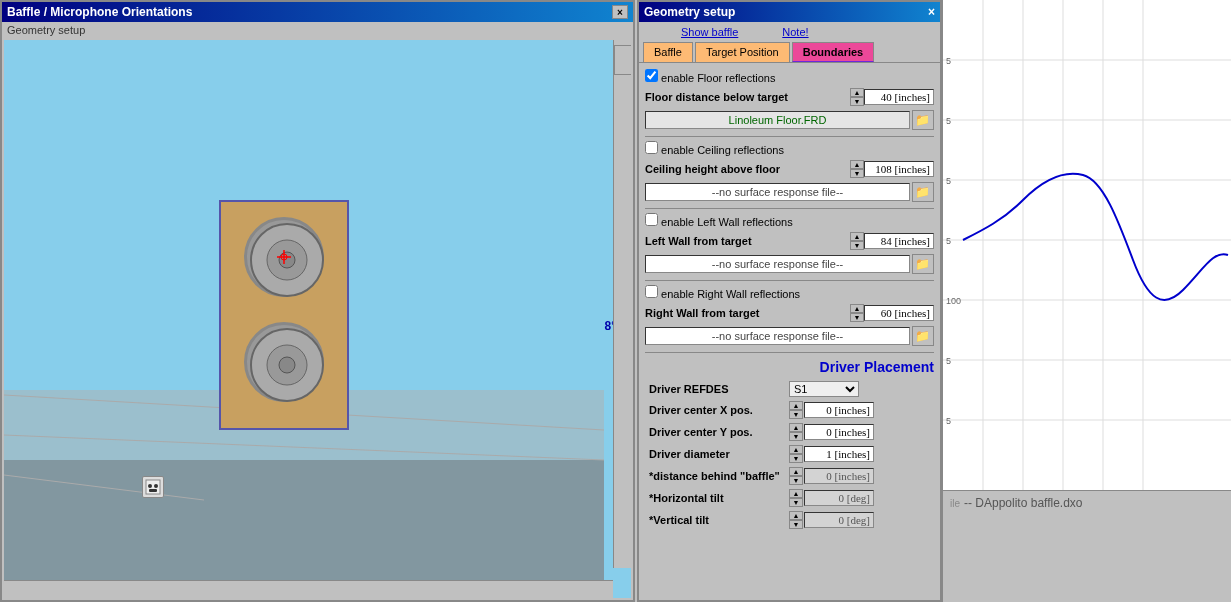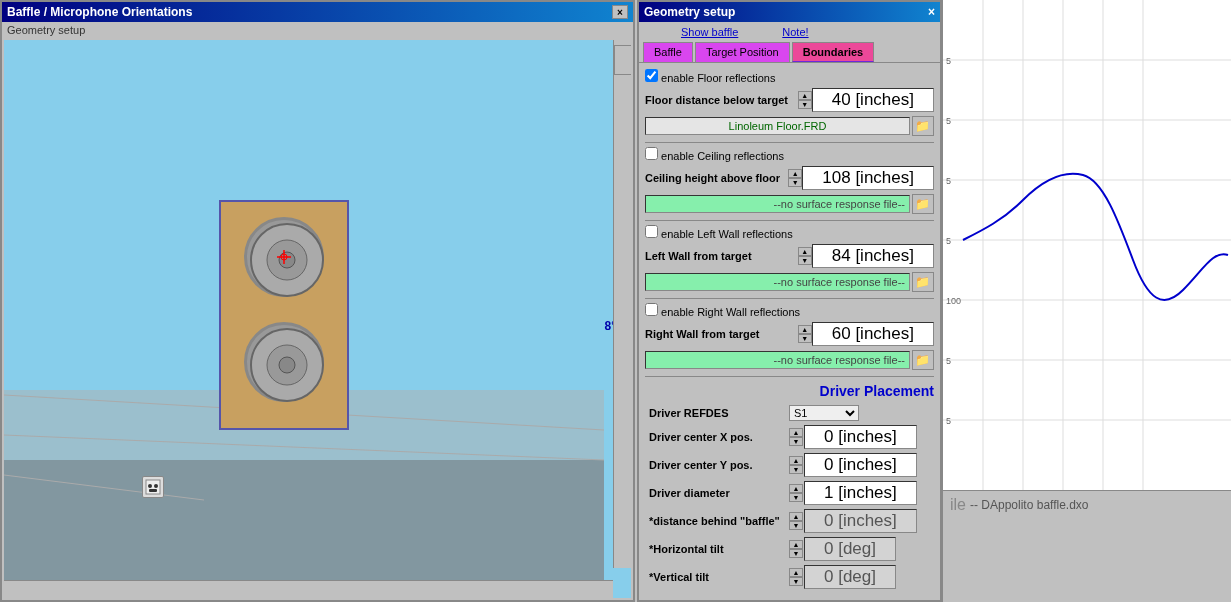--- a/index.html
+++ b/index.html
@@ -202,21 +202,21 @@
     .tab-bar {
       display: flex;
       border-bottom: 1px solid #888;
       padding: 0 4px;
     }
 
     .tab {
       padding: 3px 10px;
       border: 1px solid #888;
       border-bottom: none;
-      background: #d946ef;
+      background: #fdba74;
       cursor: pointer;
       font-size: 11px;
       margin-right: 2px;
     }
 
     .tab.active {
       background: #ec4899;
       border-bottom: 1px solid #6d28d9;
       font-weight: bold;
     }
@@ -265,23 +265,23 @@
       flex: 1;
       border: 1px inset #888;
       background: #e5e5e5;
       padding: 2px 4px;
       font-size: 11px;
       color: #006600;
       text-align: center;
     }
 
     .file-display.empty {
-      background: #86efac;
+      background: #ffffff;
       color: #444;
-      text-align: right;
+      text-align: center;
     }
 
     .file-btn {
       width: 22px;
       height: 20px;
       border: 1px solid #888;
       background: #c0c0c0;
       cursor: pointer;
       display: flex;
       align-items: center;
@@ -349,24 +349,25 @@
       font-size: 7px;
       display: flex;
       align-items: center;
       justify-content: center;
       line-height: 1;
     }
 
     .input-val {
       border: 1px inset #888;
       background: #d3d3d3;
-      padding: 1px 19px;
-      font-size: 17px;
+      padding: 1px 3px;
+      font-size: 11px;
       min-width: 70px;
       color: #555;
+      font-family: Liberation Serif, serif;
     }
 
     .input-val.enabled {
       background: white;
       color: black;
     }
 
     
     .right-panel {
       flex: 1;
@@ -706,19 +707,19 @@
         <text x="3" y="304" font-size="9" fill="#666">100</text>
         <text x="3" y="364" font-size="9" fill="#666">5</text>
         <text x="3" y="424" font-size="9" fill="#666">5</text>
 
         <path d="M 20,240 C 40,230 60,220 80,200 C 100,180 120,170 140,175 C 160,180 175,220 190,260 C 205,300 220,310 240,290 C 260,270 270,250 285,255" stroke="#0000cc" stroke-width="2" fill="none"></path>
       </svg>
     </div>
 
     <div class="chart-bottom">
       <div class="baffle-file-row">
-        <span style="color:#888;font-size:16px;">ile</span>
+        <span style="color:#888;font-size:10px;">ile</span>
         <span style="margin-left:4px;font-size:12px;">-- DAppolito baffle.dxo</span>
       </div>
     </div>
   </div>
 
 </div>
 
 </body></html>

